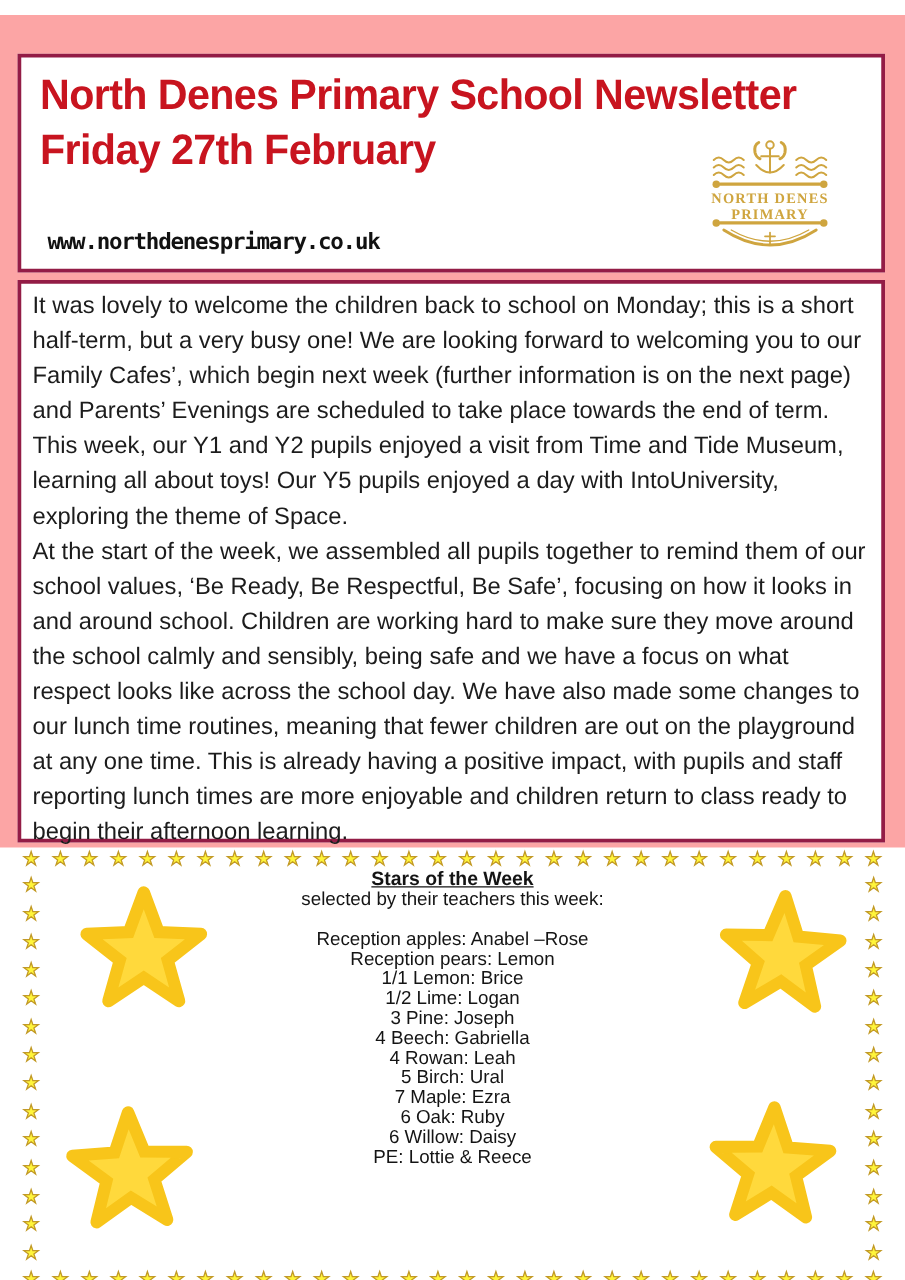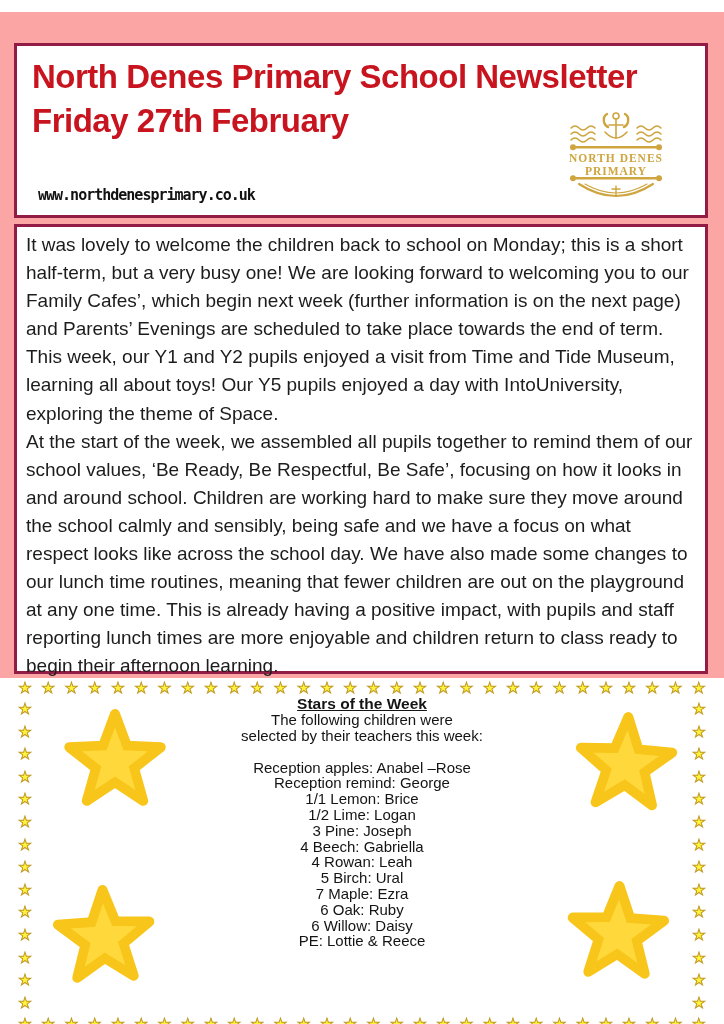--- a/index.html
+++ b/index.html
@@ -17,21 +17,21 @@
     position:absolute; left:15px; top:8px;
     font-size:34px; font-weight:bold; color:#c8141f;
     line-height:1.3; letter-spacing:-0.5px;
     transform:scaleX(0.97); transform-origin:left top;
     font-family:"Liberation Sans", sans-serif;
   }
   .title-line { display:block; white-space:nowrap; }
   .website {
     position:absolute; left:21px; bottom:11px;
     font-family:"DejaVu Sans Mono", monospace;
-    font-weight:bold; font-size:15px; letter-spacing:-1px; color:#121212;
+    font-weight:bold; font-size:18px; letter-spacing:-1px; color:#121212;
   }
   .logo { position:absolute; right:36px; top:58px; width:106px; height:108px; }
   .logo svg { width:100%; height:100%; }
 
   
   .body-box {
     position:absolute; left:14px; top:212px; width:694px; height:450px;
     border:3px solid #931c46; background:#ffffff;
     padding:4px 10px 0 9px;
     font-size:19px; line-height:28.1px; color:#1c1c1c;
@@ -249,26 +249,25 @@
       <polygon points="52,8 63.8,39.8 97.7,41.2 71,62.2 80.2,94.8 52,76 23.8,94.8 33,62.2 6.3,41.2 40.2,39.8" fill="#ffd93c" transform="translate(14.56,15.68) scale(0.72)"></polygon>
     </svg>
     <svg class="big-star br" viewBox="0 0 104 104">
       <polygon points="52,8 63.8,39.8 97.7,41.2 71,62.2 80.2,94.8 52,76 23.8,94.8 33,62.2 6.3,41.2 40.2,39.8" fill="#f8c51a" stroke="#f8c51a" stroke-width="10" stroke-linejoin="round"></polygon>
       <polygon points="52,8 63.8,39.8 97.7,41.2 71,62.2 80.2,94.8 52,76 23.8,94.8 33,62.2 6.3,41.2 40.2,39.8" fill="#ffd93c" transform="translate(14.56,15.68) scale(0.72)"></polygon>
     </svg>
 
     <div class="stars-text">
       <div class="stars-heading">Stars of the Week</div>
       <div class="intro-lines">
-          <div>The following children were</div>
           <div>selected by their teachers this week:</div>
         </div>
       <div class="awards-list">
           <div>Reception apples: Anabel –Rose</div>
-          <div>Reception remind: George</div>
+          <div>Reception pears: Lemon</div>
           <div>1/1 Lemon: Brice</div>
           <div>1/2 Lime: Logan</div>
           <div>3 Pine: Joseph</div>
           <div>4 Beech: Gabriella</div>
           <div>4 Rowan: Leah</div>
           <div>5 Birch: Ural</div>
           <div>7 Maple: Ezra</div>
           <div>6 Oak: Ruby</div>
           <div>6 Willow: Daisy</div>
           <div>PE: Lottie &amp; Reece</div>

